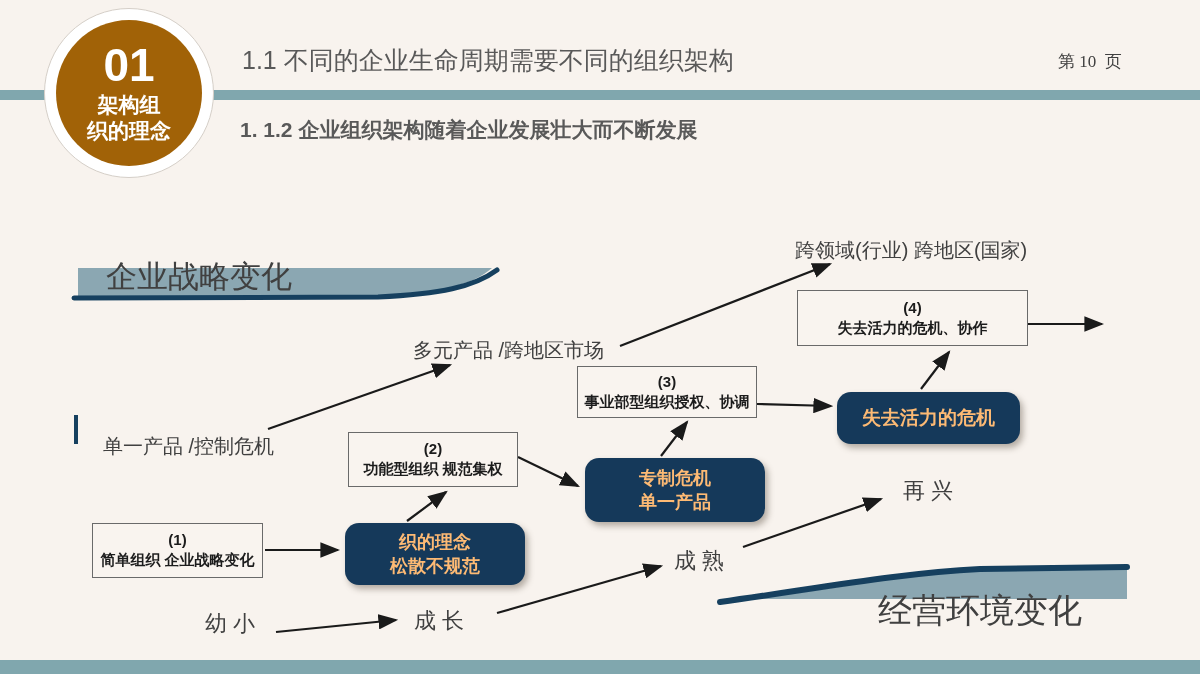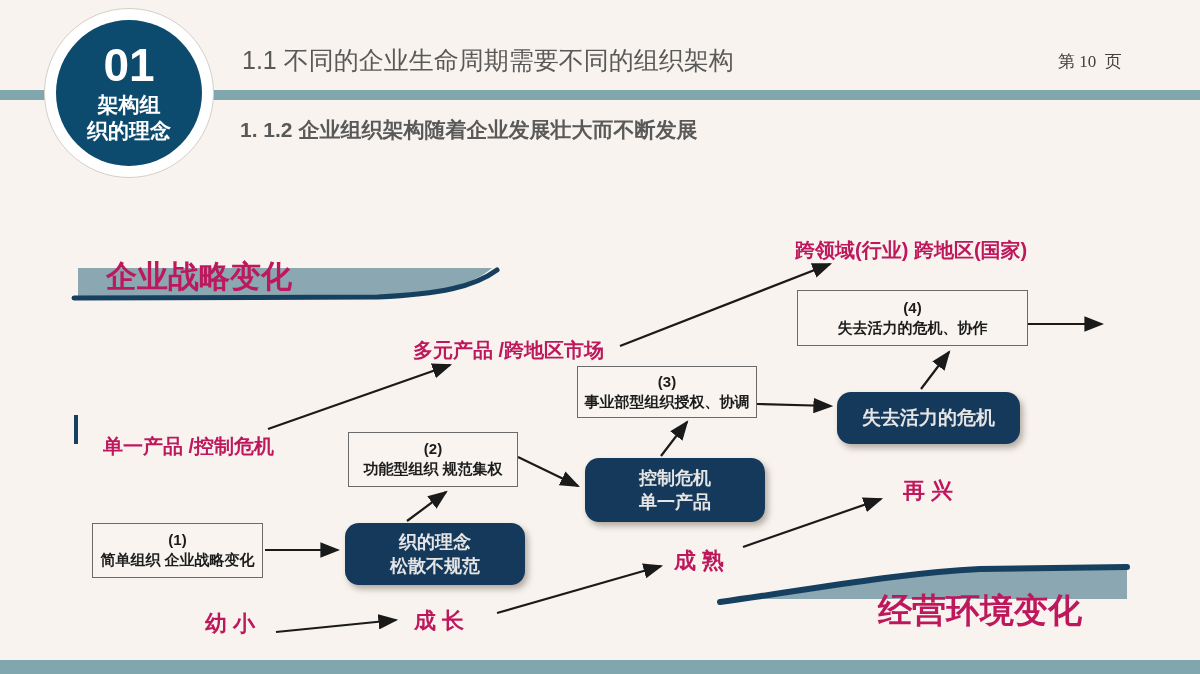--- a/index.html
+++ b/index.html
@@ -14,35 +14,35 @@
   
   .header-bar { left: 0; top: 90px; width: 1200px; height: 10px; background: #80a7ae; }
   .bottom-bar { left: 0; top: 660px; width: 1200px; height: 14px; background: #80a7ae; }
 
   .section-circle {
     left: 44px; top: 8px; width: 170px; height: 170px;
     background: #ffffff; border: 1px solid #d5cfc8; border-radius: 50%;
     display: flex; align-items: center; justify-content: center;
   }
   .section-circle-inner {
-    width: 146px; height: 146px; background: #0c4a6e; border-radius: 50%;
+    width: 146px; height: 146px; background: #a16207; border-radius: 50%;
     color: #ffffff; display: flex; flex-direction: column;
     align-items: center; justify-content: center; text-align: center;
   }
   .section-number { font-size: 46px; font-weight: 700; line-height: 1.0; margin-bottom: 4px; }
   .section-line { font-size: 21px; font-weight: 700; line-height: 1.25; }
 
   .slide-title { left: 242px; top: 44px; font-size: 25px; color: #595959; white-space: nowrap; }
   .page-label  { left: 1058px; top: 50px; font-size: 17px; color: #404040;
                  font-family: "Liberation Serif", serif; white-space: pre; }
   .slide-subtitle { left: 240px; top: 116px; font-size: 21px; font-weight: 700;
                     color: #595959; white-space: nowrap; }
 
   
-  .navy-label { color: #be185d; font-weight: 700; white-space: pre; }
+  .navy-label { color: #404040; font-weight: 400; white-space: pre; }
   .lbl-strategy-axis { left: 106px; top: 256px; font-size: 31px; }
   .lbl-env-axis      { left: 878px; top: 588px; font-size: 34px; }
   .lbl-level1 { left: 103px; top: 433px; font-size: 20px; }
   .lbl-level2 { left: 413px; top: 337px; font-size: 20px; }
   .lbl-level3 { left: 795px; top: 237px; font-size: 20px; }
   .lbl-stage1 { left: 205px; top: 609px; font-size: 22px; }
   .lbl-stage2 { left: 414px; top: 606px; font-size: 22px; }
   .lbl-stage3 { left: 674px; top: 546px; font-size: 22px; }
   .lbl-stage4 { left: 903px; top: 476px; font-size: 22px; }
   .level-tick { left: 74px; top: 415px; width: 4px; height: 29px; background: #16405f; }
@@ -57,21 +57,21 @@
   .org-box .label { font-size: 15px; white-space: nowrap; }
   .org-box-1 { left: 92px;  top: 523px; width: 171px; height: 55px; }
   .org-box-2 { left: 348px; top: 432px; width: 170px; height: 55px; }
   .org-box-3 { left: 577px; top: 366px; width: 180px; height: 52px; }
   .org-box-4 { left: 797px; top: 290px; width: 231px; height: 56px; }
 
   
   .crisis-box {
     background: #15395a; border-radius: 14px;
     box-shadow: 3px 4px 6px rgba(96, 84, 72, 0.45);
-    color: #e5e5e5; font-weight: 700; font-size: 18px; line-height: 1.35;
+    color: #fdba74; font-weight: 700; font-size: 18px; line-height: 1.35;
     display: flex; flex-direction: column; align-items: center; justify-content: center;
     text-align: center;
   }
   .crisis-box-1 { left: 345px; top: 523px; width: 180px; height: 62px; }
   .crisis-box-2 { left: 585px; top: 458px; width: 180px; height: 64px; }
   .crisis-box-3 { left: 837px; top: 392px; width: 183px; height: 52px; font-size: 19px; }
 
   svg.overlay { position: absolute; left: 0; top: 0; width: 1200px; height: 674px; }
 </style>
 </head>
@@ -149,20 +149,20 @@
   <div class="abs org-box org-box-4">
     <div class="num">(4)</div>
     <div class="label">失去活力的危机、协作</div>
   </div>
 
   <div class="abs crisis-box crisis-box-1">
     <div>织的理念</div>
     <div>松散不规范</div>
   </div>
   <div class="abs crisis-box crisis-box-2">
-    <div>控制危机</div>
+    <div>专制危机</div>
     <div>单一产品</div>
   </div>
   <div class="abs crisis-box crisis-box-3">
     <div>失去活力的危机</div>
   </div>
 
 </div>
 
 </body></html>

